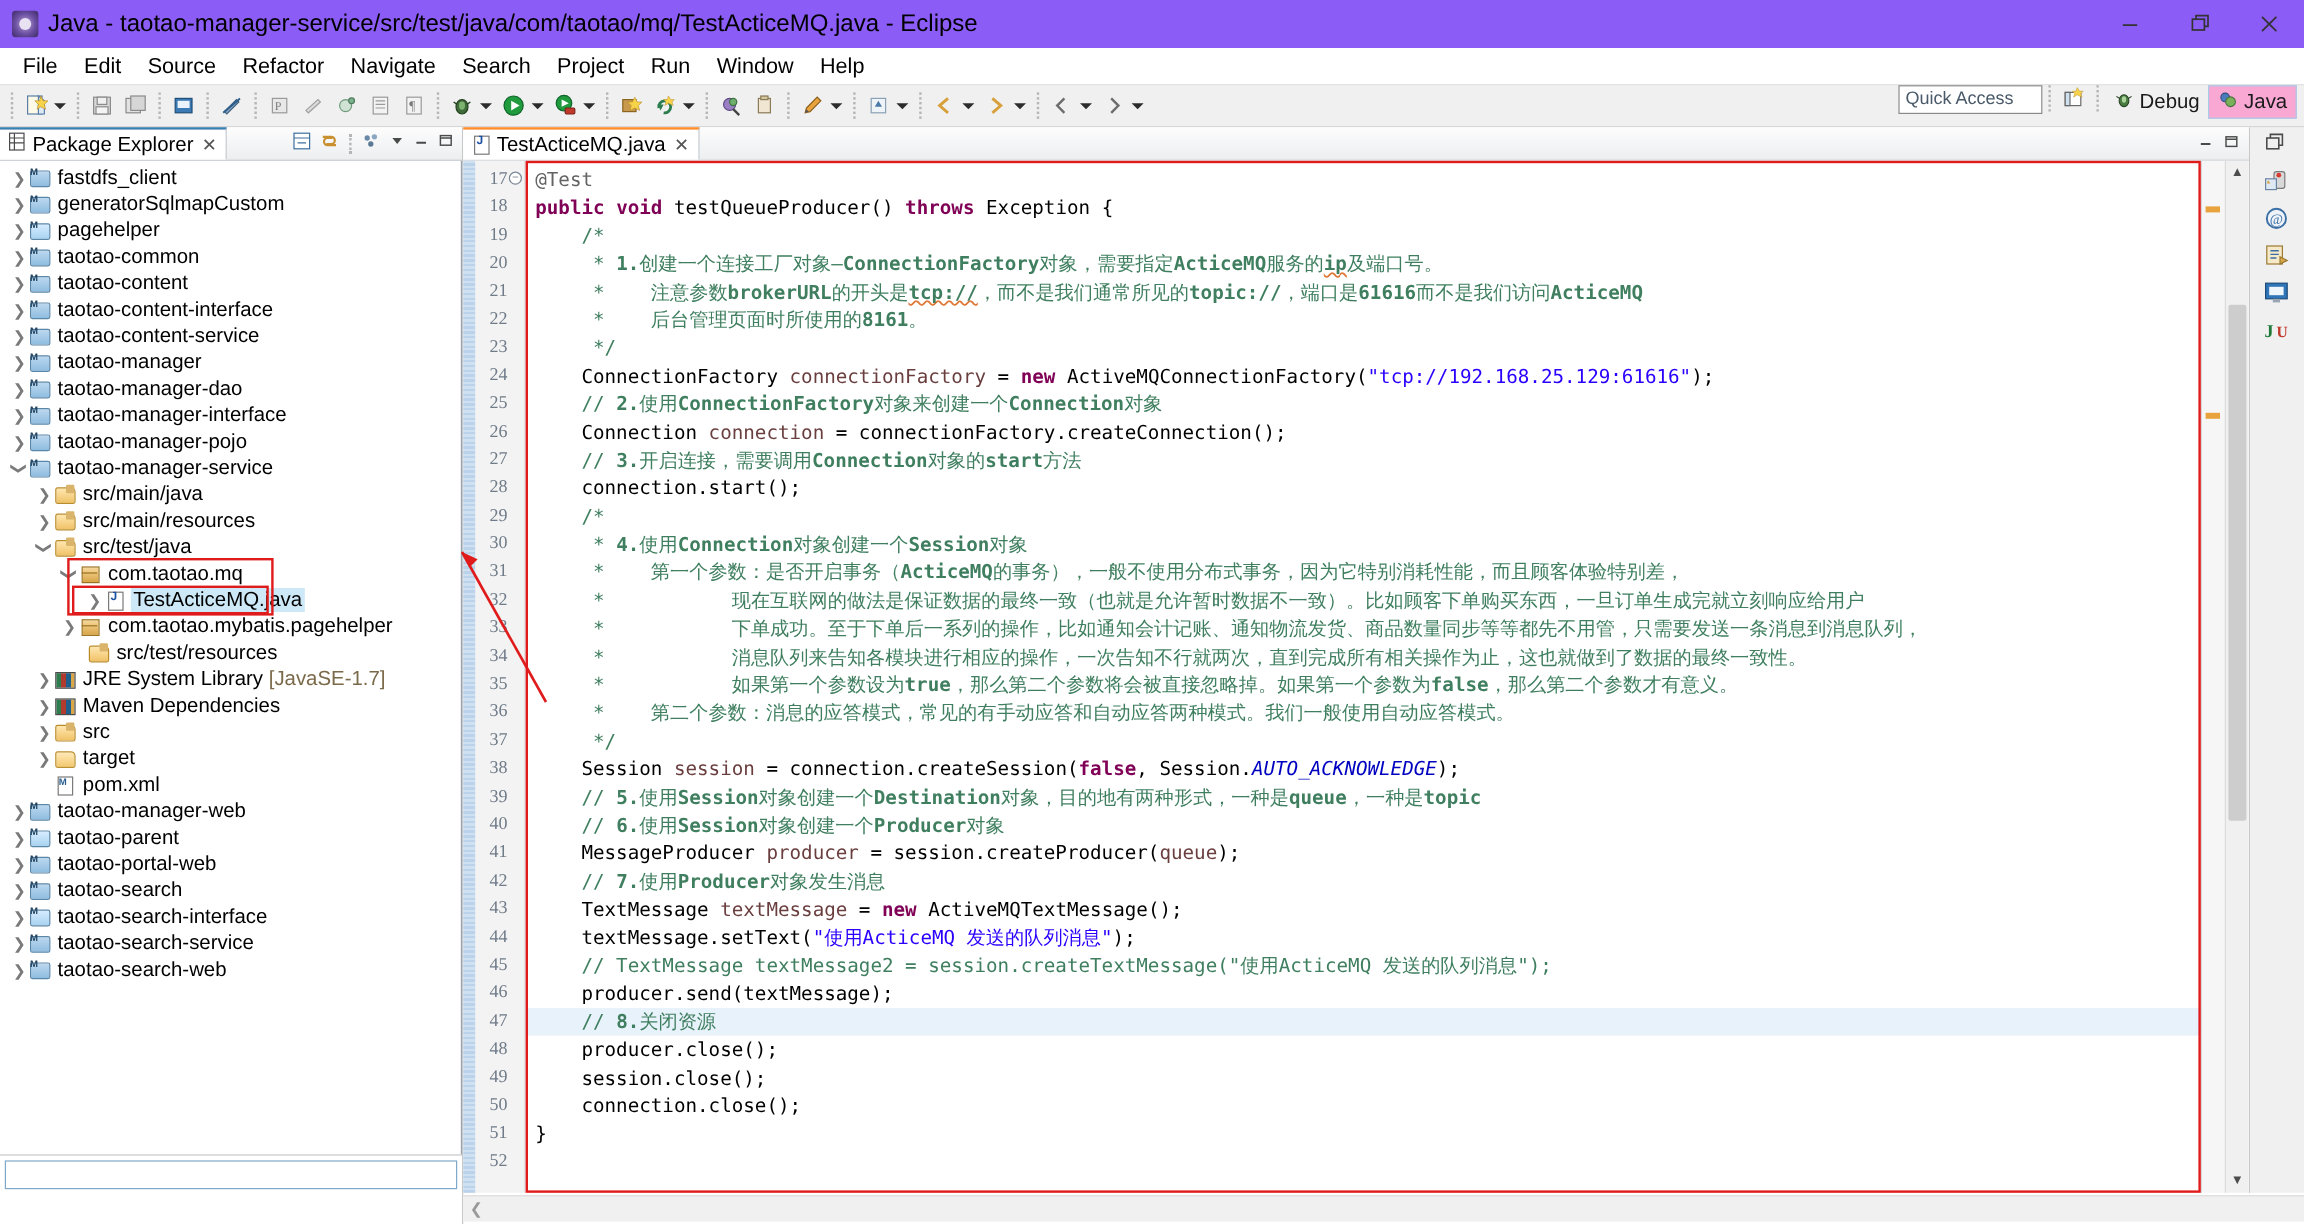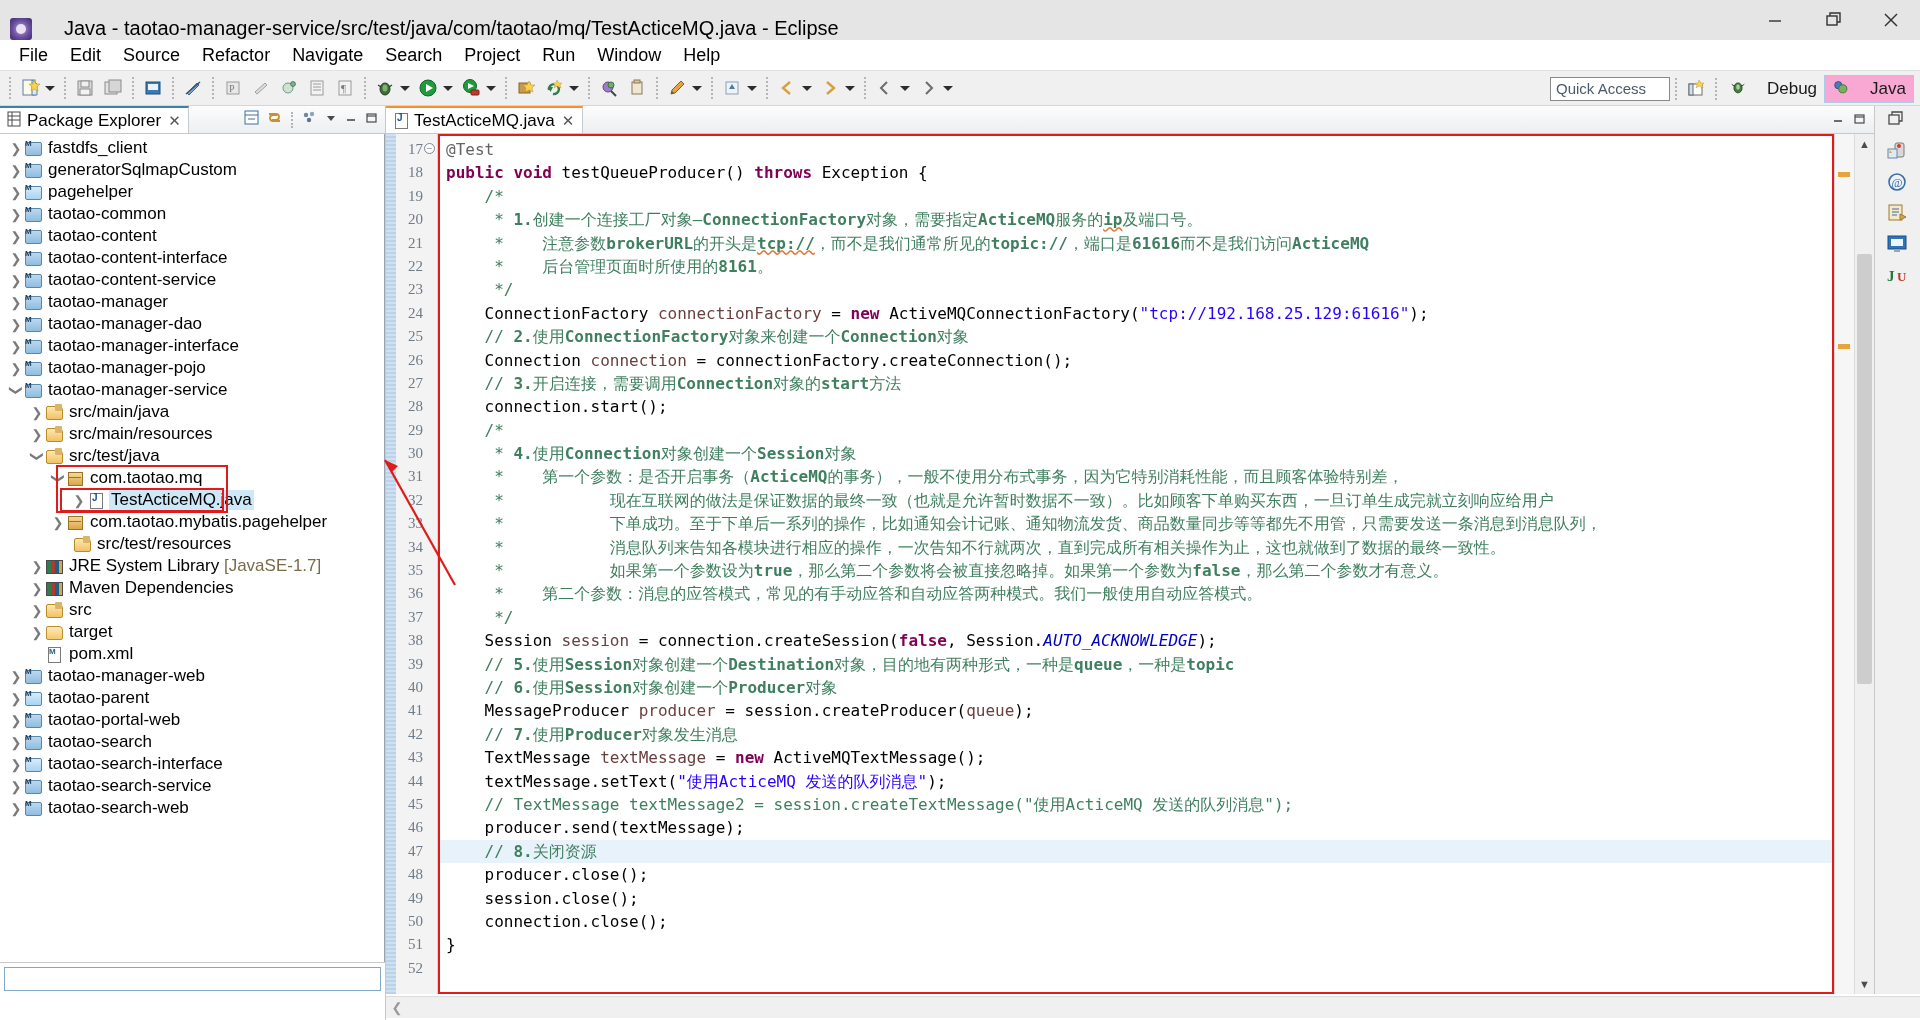--- a/index.html
+++ b/index.html
@@ -7,24 +7,23 @@
     margin: 0; padding: 0;
     width: 1920px; height: 1020px;
     overflow: hidden;
     font-family: "Liberation Sans", sans-serif;
     background: #ffffff;
   }
 
   
   .titlebar {
     height: 40px;
-    background: #e5e5e5;
-    display: flex; align-items: flex-end;
+    background: #8b5cf6;
+    display: flex; align-items: center;
     position: relative;
-    gap: 24px;
   }
   .title-icon {
     width: 22px; height: 22px; margin: 0 8px 0 10px;
     background: radial-gradient(circle at 50% 50%, #b9a6d8 0%, #6a4ea0 55%, #3d2a66 100%);
     border-radius: 3px;
     position: relative;
     flex: none;
   }
   .title-icon::after {
     content: ""; position: absolute; left: 6px; top: 6px;
@@ -84,33 +83,33 @@
     flex: none;
     display:flex; align-items:center; justify-content:center;
   }
   .tb-arrow::after {
     content: ""; border-left: 5px solid transparent;
     border-right: 5px solid transparent;
     border-top: 5px solid #2c2c2c;
   }
   .tb-right {
     position: absolute; right: 6px; top: 0;
-    height: 36px; display: flex; align-items: center;
+    height: 36px; display: flex; align-items: flex-start;
   }
   .quick-access {
     width: 120px; height: 24px;
     border: 1px solid #8a8a8a;
     background: #fff;
     font-size: 15px; color: #4a5a6a;
     padding: 1px 5px;
     line-height: 20px;
     white-space: nowrap; overflow: hidden;
   }
   .persp-btn {
-    display: flex; align-items: center; gap: 20px;
+    display: flex; align-items: center; gap: 4px;
     padding: 2px 7px; font-size: 17px; color: #1a1a1a;
     height: 28px;
   }
   .persp-btn.active {
     background: #f9a8d4;
     border: 1px solid #a8cbe8;
   }
 
   
   .workbench {

